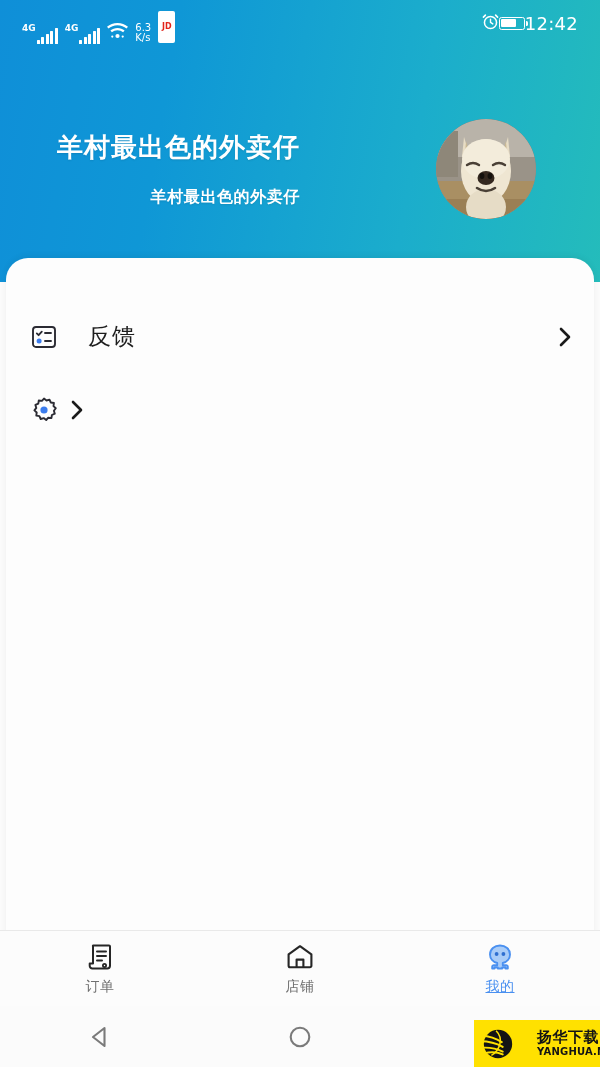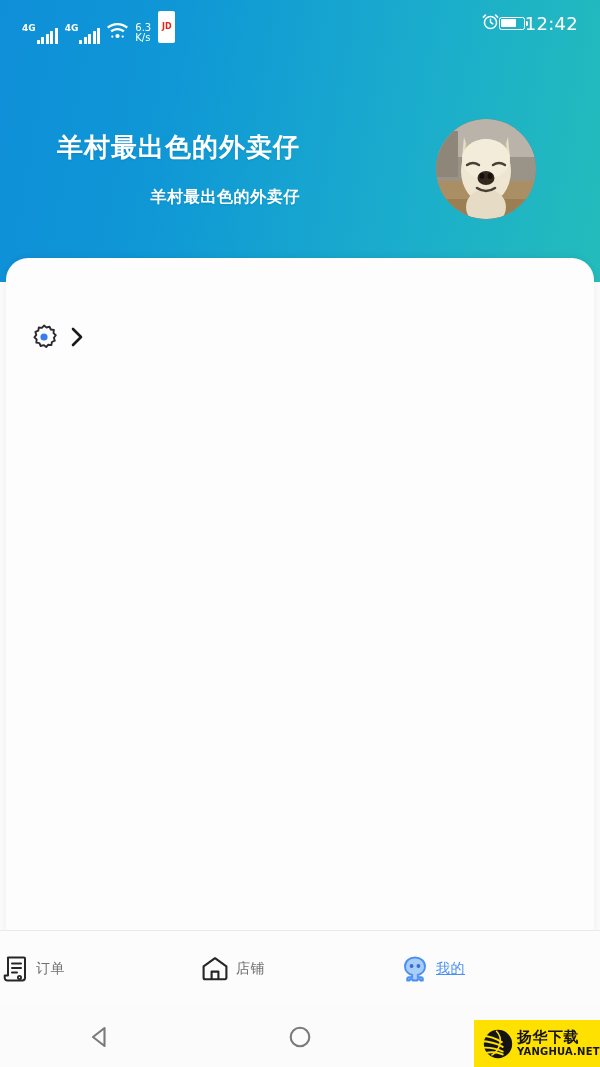--- a/index.html
+++ b/index.html
@@ -84,38 +84,38 @@
   .chev { width:22px; display:flex; justify-content:center; }
   .chev svg { display:block; }
 
   
   .tabbar {
     position:absolute; left:0; bottom:61px; width:600px; height:76px;
     background:#fcfcfc; border-top:1px solid #e9e9e9;
     display:flex; align-items:center;
   }
   .tab {
-    flex:1; display:flex; align-items:center;
-    gap:6px; cursor:pointer; height:100%;
+    flex:1; display:flex; flex-direction:column; align-items:center;
+    justify-content:center; gap:6px; cursor:pointer; height:100%;
   }
   .tab-ico { height:30px; display:flex; align-items:center; }
   .tab-lbl { font-size:14px; color:#6f6f6f; letter-spacing:.5px; }
   .tab.active .tab-lbl { color:#4a90f0;text-decoration:underline; }
 
   
   .navbar {
     position:absolute; left:0; bottom:0; width:600px; height:61px;
     background:#fbfbfb; display:flex; align-items:center; justify-content:space-around;
   }
   .nav-btn { width:80px; height:61px; display:flex; align-items:center; justify-content:center; cursor:pointer; }
 
   
   .watermark {
     position:absolute; right:0; bottom:0; width:126px; height:47px;
-    background:#ffe100; display:flex; align-items:center; gap:0; padding-left:5px;
+    background:#ffe100; display:flex; align-items:center; gap:20px; padding-left:5px;
   }
   .wm-logo { width:38px; height:34px; flex:none; }
   .wm-text { display:flex; flex-direction:column; line-height:1; }
   .wm-cn { font-size:15px; font-weight:bold; color:#141414; letter-spacing:.5px; }
   .wm-en { font-size:10px; font-weight:bold; color:#141414; letter-spacing:.2px; margin-top:2px; }
 </style>
 </head>
 <body>
 
 <div id="screen">
@@ -215,20 +215,36 @@
         <path d="M41 69 q9 6 18 0" stroke="#4a4036" stroke-width="2.6" fill="none" stroke-linecap="round"></path>
       </g>
     </svg>
   </div>
 
   <div class="card">
     <div class="menu">
 
 
 
+      <div class="menu-row">
+        <span class="m-icon">
+          <svg width="30" height="30" viewBox="0 0 30 30">
+            <rect x="4" y="5" width="22" height="20" rx="3" fill="none" stroke="#2b2b33" stroke-width="1.9"></rect>
+            <path d="M7.8 11.4 L9.6 13.2 L12.8 9.6" fill="none" stroke="#2b2b33" stroke-width="1.8" stroke-linecap="round" stroke-linejoin="round"></path>
+            <circle cx="10.1" cy="19" r="2.5" fill="#3b7ced"></circle>
+            <path d="M16 11h6M16 19h6" stroke="#2b2b33" stroke-width="1.9" stroke-linecap="round"></path>
+          </svg>
+        </span>
+        <span class="m-label">反馈</span>
+        <span class="chev">
+          <svg width="14" height="22" viewBox="0 0 14 22">
+              <path d="M3 3 L11 11 L3 19" fill="none" stroke="#1a1a1a" stroke-width="2.6" stroke-linecap="round" stroke-linejoin="round"></path>
+            </svg>
+        </span>
+      </div>
 
       <div class="menu-row">
         <span class="m-icon">
           <svg width="30" height="30" viewBox="0 0 30 30">
             <path d="M15 3.6l2.5 1.9 3-.9 1.3 2.9 3.1.5-.4 3.1 2.3 2.1-1.9 2.5.9 3-2.9 1.3-.5 3.1-3.1-.4-2.1 2.3-2.5-1.9-3 .9-1.3-2.9-3.1-.5.4-3.1-2.3-2.1 1.9-2.5-.9-3 2.9-1.3.5-3.1 3.1.4z" fill="none" stroke="#2b2b33" stroke-width="1.9" stroke-linejoin="round"></path>
             <circle cx="15" cy="15" r="3.6" fill="#3b7ced"></circle>
           </svg>
         </span>
         <span class="chev">
           <svg width="14" height="22" viewBox="0 0 14 22">

